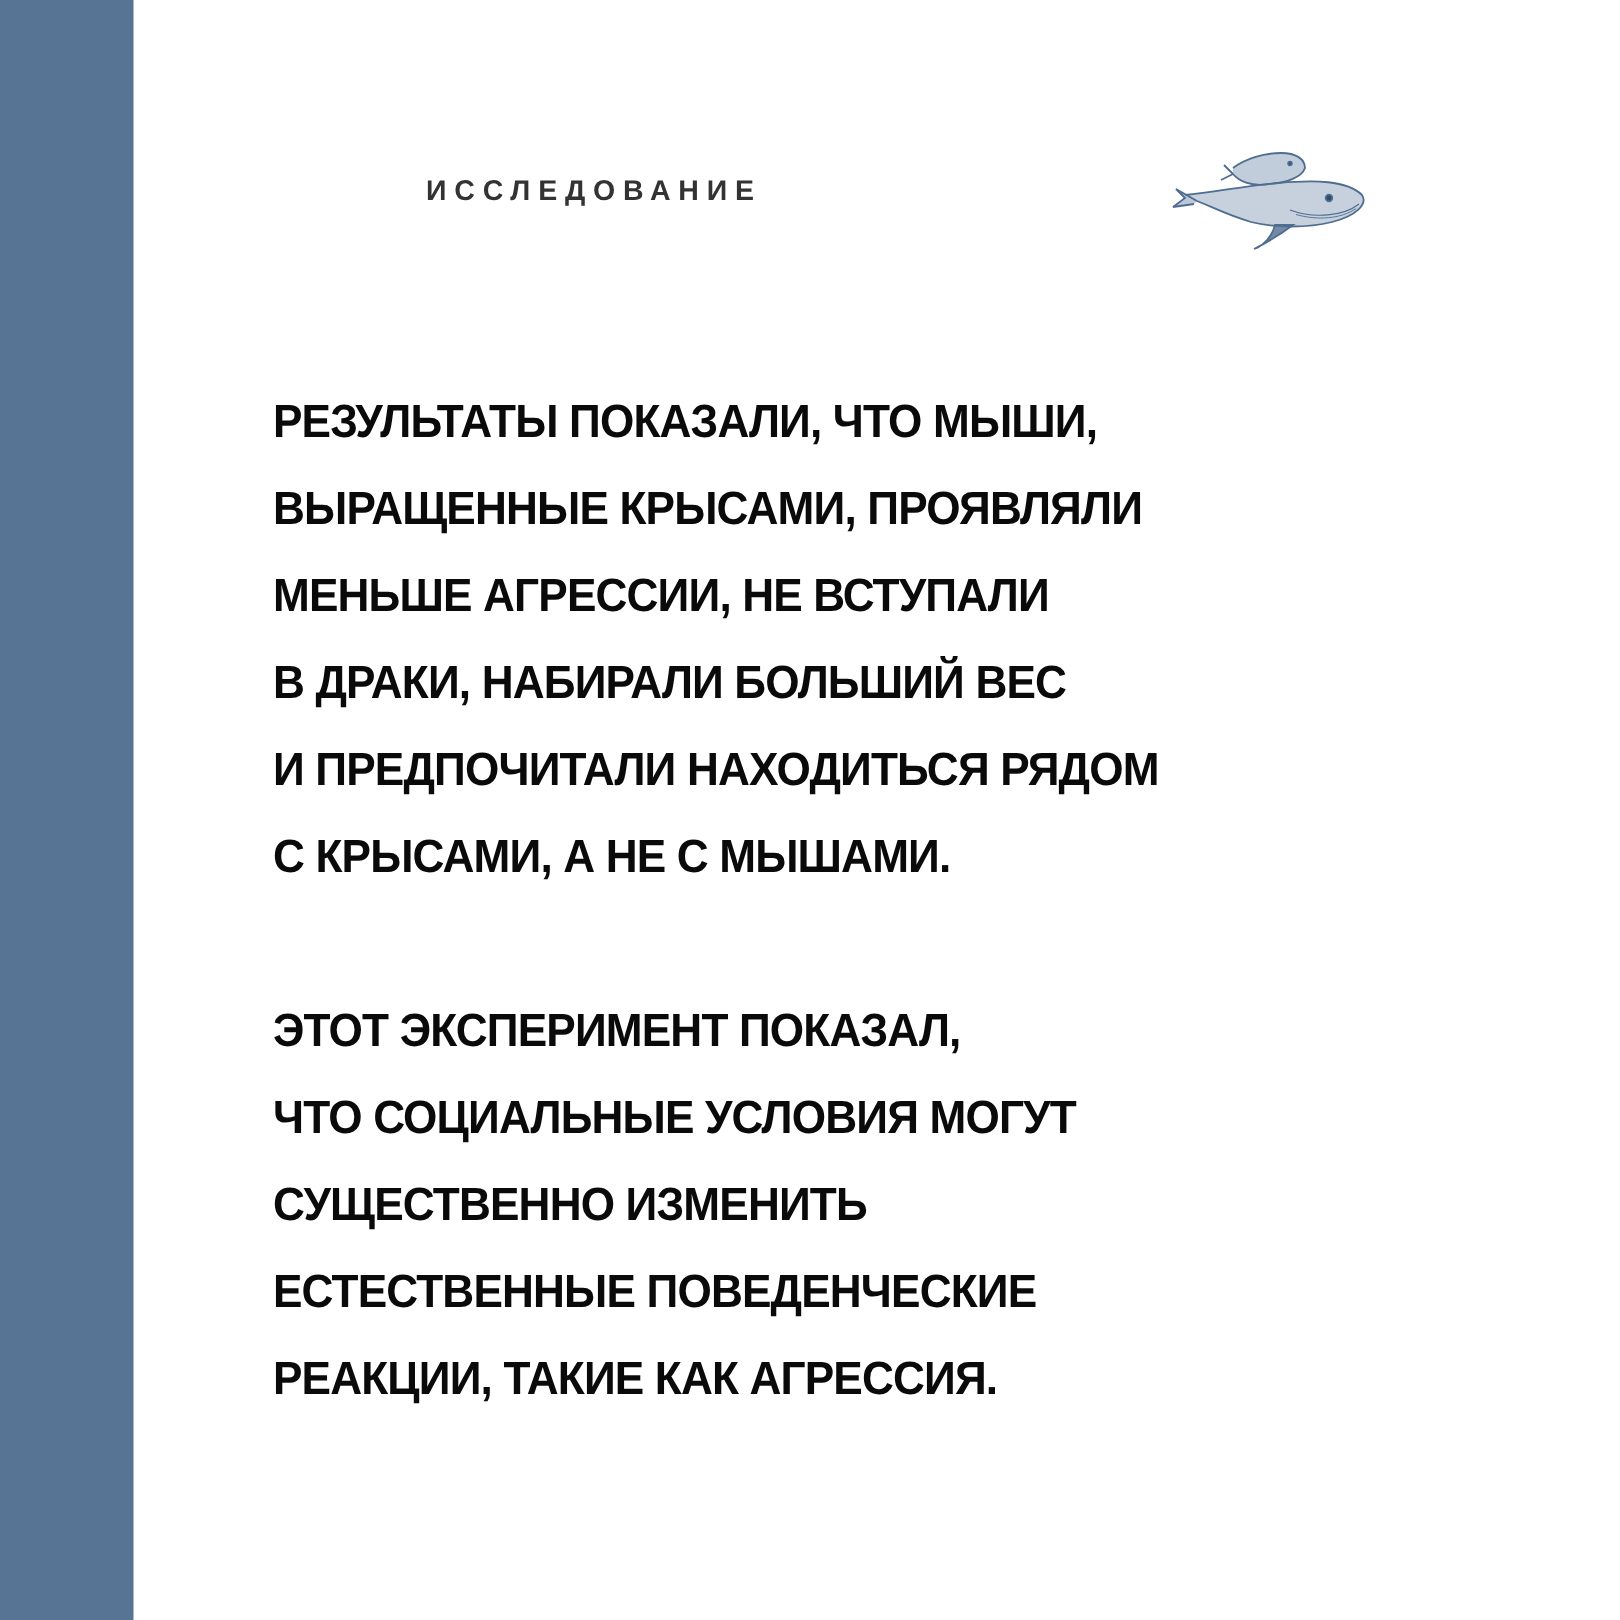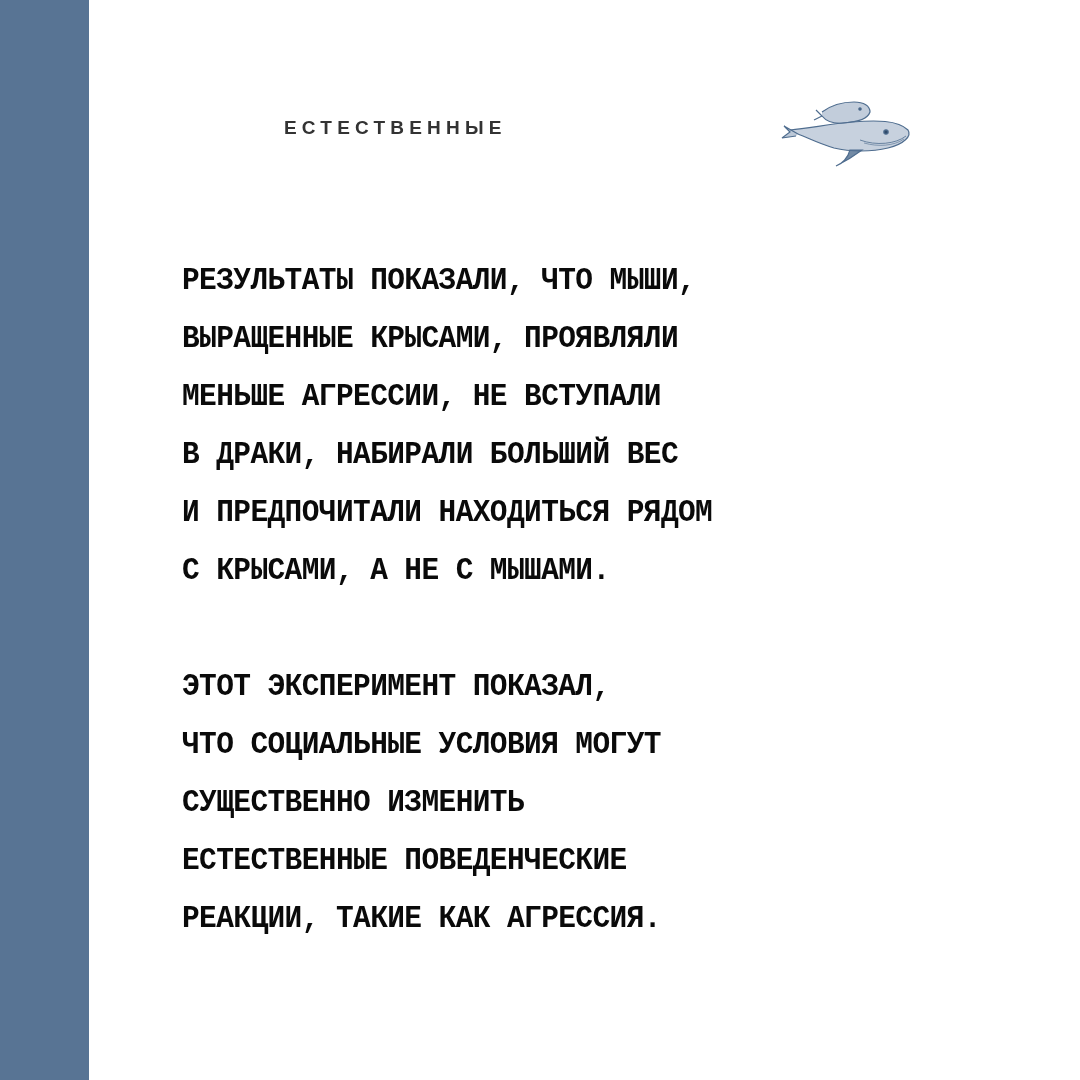--- a/index.html
+++ b/index.html
@@ -14,37 +14,37 @@
     }
     .kicker {
       position: absolute; left: 284px; top: 116px;
       font-size: 19px; font-weight: 700; letter-spacing: 5.2px;
       color: #333333; line-height: 24px; white-space: nowrap;
     }
     .whale {
       position: absolute; left: 780px; top: 92px; width: 140px; height: 78px;
     }
     .body-text {
-      position: absolute; left: 182px; top: 252px; width: 760px; font-family: Liberation Mono, monospace;
+      position: absolute; left: 182px; top: 252px; width: 760px;
     }
     .para {
       margin: 0; color: #0a0a0a;
       font-size: 31px; font-weight: 700; line-height: 58px;
       letter-spacing: -0.6px; text-transform: uppercase;
       transform: scaleX(0.95); transform-origin: left center;
     }
     .para .line { display: block; white-space: nowrap; }
     .gap { height: 58px; }
   </style>
 </head>
 <body>
 
 <div class="sidebar"></div>
 
-<div class="kicker">ЕСТЕСТВЕННЫЕ</div>
+<div class="kicker">ИССЛЕДОВАНИЕ</div>
 
 <svg class="whale" viewBox="0 0 140 78">
   <g fill="none" stroke="#4f6d8f" stroke-width="1.2">
 
     <path d="M42 20 C50 14, 62 10, 74 10 C84 10, 90 14, 90 20 C88 26, 78 30, 64 31 C54 32, 46 29, 42 24" fill="#8fa4bd" fill-opacity="0.55"></path>
     <path d="M42 24 L36 18 M42 24 L34 28"></path>
     <circle cx="80" cy="17" r="1.2" fill="#2f4a6a"></circle>
 
     <path d="M10 38 C30 36, 50 32, 72 30 C96 28, 118 28, 128 38 C132 44, 124 52, 108 56 C92 60, 70 60, 54 56 C40 52, 28 46, 18 42" fill="#8fa4bd" fill-opacity="0.5"></path>
     <path d="M80 48 C96 54, 116 52, 126 44" stroke-width="0.8"></path>

